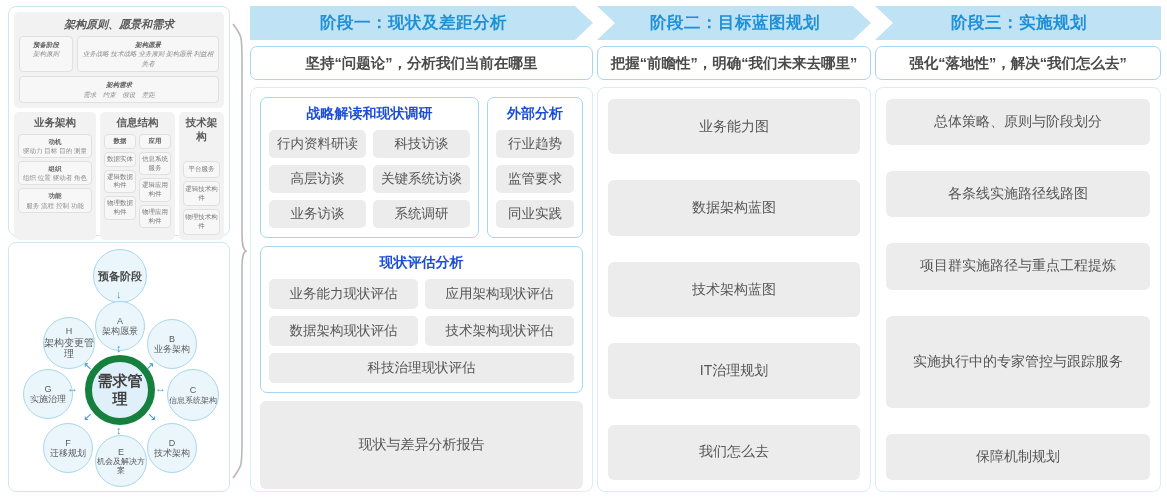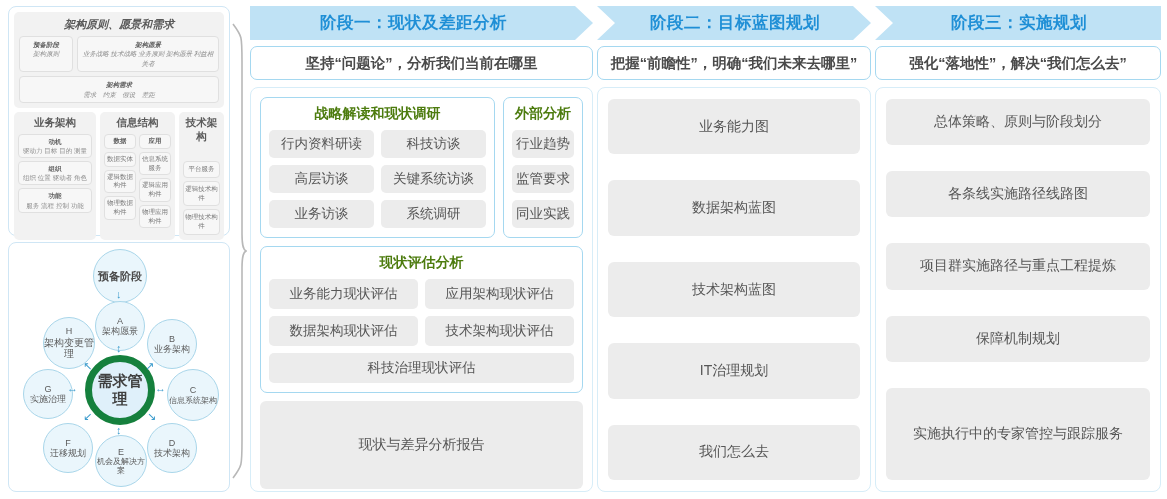--- a/index.html
+++ b/index.html
@@ -115,24 +115,24 @@
   .ph2 .body{height:405px;padding:11px 10px;}
   .ph3 .body{height:405px;padding:11px 10px;}
 
   
   .p1top{display:flex;gap:8px;}
   .innerbox{
     border:1.5px solid #a5d8f0;border-radius:7px;background:#fff;
     box-sizing:border-box;padding:7px 8px 9px;
   }
   .innerbox > .ib-title{
-    text-align:center;font-weight:bold;font-size:14px;color:#4d7c0f;margin-bottom:7px;
+    text-align:center;font-weight:bold;font-size:14px;color:#1d4ed8;margin-bottom:7px;
   }
   .p1-strategy{flex:1;}
-  .p1-external{width:80px;}
+  .p1-external{width:96px;}
   .pillrow{display:flex;gap:7px;margin-bottom:7px;}
   .pillrow:last-child{margin-bottom:0;}
   .pill{
     background:#ececec;border-radius:5px;
     display:flex;align-items:center;justify-content:center;
     color:#565656;font-size:13.5px;box-sizing:border-box;
     height:28px;flex:1;white-space:nowrap;
   }
   .p1-external .pill{margin-bottom:7px;height:28px;}
   .p1-external .pill:last-child{margin-bottom:0;}
@@ -368,19 +368,19 @@
   </div>
 
   <div class="phase ph3">
     <div class="banner notch-both" style="clip-path:polygon(0 0, 100% 0, 100% 100%, 0 100%, 18px 50%);">阶段三：实施规划</div>
     <div class="subtitle">强化“落地性”，解决“我们怎么去”</div>
     <div class="body">
       <div class="blockstack">
         <div class="block">总体策略、原则与阶段划分</div>
         <div class="block">各条线实施路径线路图</div>
         <div class="block">项目群实施路径与重点工程提炼</div>
+        <div class="block tall">实施执行中的专家管控与跟踪服务</div>
         <div class="block">保障机制规划</div>
-        <div class="block tall">实施执行中的专家管控与跟踪服务</div>
       </div>
     </div>
   </div>
 
 </div>
 
 </body></html>

